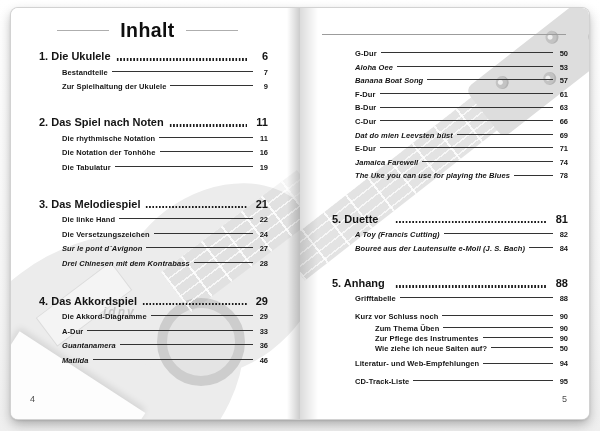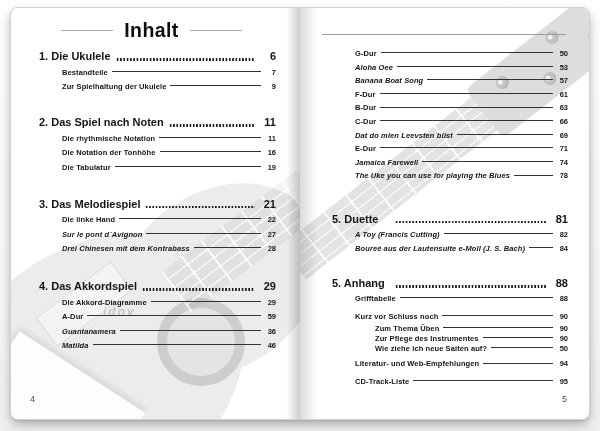--- a/index.html
+++ b/index.html
@@ -45,21 +45,21 @@
     background:#dddddd;border-radius:8px;}
   .peg{position:absolute;width:13px;height:13px;border-radius:50%;
     background:radial-gradient(circle at 40% 40%, #f0f0f0 0 2px, #c3c3c3 3px 6px, #b4b4b4 7px);}
   .peg1{left:18%;top:18%;} .peg2{left:44%;top:60%;} .peg3{left:62%;top:10%;} .peg4{left:84%;top:52%;}
   .curl{position:absolute;left:-34px;bottom:-56px;width:150px;height:112px;background:#fdfdfd;
     transform:rotate(33deg);box-shadow:-2px -3px 7px rgba(0,0,0,0.10);z-index:2;}
   .scan-mark{position:absolute;left:92px;top:297px;z-index:2;font-size:12px;font-weight:700;
     letter-spacing:2px;color:#c6c6c6;font-style:italic;}
   
   .content{position:relative;z-index:3;height:100%;box-sizing:border-box;color:#141414;}
-  .page-left .content{padding:7px 24px 0 16px;}
+  .page-left .content{padding:7px 32px 0 16px;}
   .page-right .content{padding:0 21px 0 20px;}
   .title-row{display:flex;align-items:center;justify-content:center;margin:4px 0 6px 0;}
   .title-line{width:52px;height:1px;background:#aeaeae;}
   .title-text{margin:0 11px;font-size:19.5px;font-weight:700;letter-spacing:0.4px;color:#0e0e0e;line-height:22px;}
   .top-rule{height:1px;background:#9c9c9c;margin:26px 2px 12px 2px;}
   .section{}
   #left-toc .section:nth-child(1){margin-top:5px;}
   #left-toc .section:nth-child(2){margin-top:19px;}
   #left-toc .section:nth-child(3){margin-top:20px;}
   #left-toc .section:nth-child(4){margin-top:21px;}
@@ -151,20 +151,25 @@
               <div class="h-row">
                 <span class="h-lbl">3. Das Melodiespiel</span>
                 <span class="lead-dots"></span>
                 <span class="h-pg">21</span>
               </div>
               <div class="toc-row">
                 <span class="lbl">Die linke Hand</span>
                 <span class="lead-solid"></span>
                 <span class="pg">22</span>
               </div>
+              <div class="toc-row">
+                <span class="lbl">Die Versetzungszeichen</span>
+                <span class="lead-solid"></span>
+                <span class="pg">24</span>
+              </div>
               <div class="toc-row it">
                 <span class="lbl">Sur le pont d´Avignon</span>
                 <span class="lead-solid"></span>
                 <span class="pg">27</span>
               </div>
               <div class="toc-row it">
                 <span class="lbl">Drei Chinesen mit dem Kontrabass</span>
                 <span class="lead-solid"></span>
                 <span class="pg">28</span>
               </div>
@@ -176,21 +181,21 @@
                 <span class="h-pg">29</span>
               </div>
               <div class="toc-row">
                 <span class="lbl">Die Akkord-Diagramme</span>
                 <span class="lead-solid"></span>
                 <span class="pg">29</span>
               </div>
               <div class="toc-row">
                 <span class="lbl">A-Dur</span>
                 <span class="lead-solid"></span>
-                <span class="pg">59</span>
+                <span class="pg">33</span>
               </div>
               <div class="toc-row it">
                 <span class="lbl">Guantanamera</span>
                 <span class="lead-solid"></span>
                 <span class="pg">36</span>
               </div>
               <div class="toc-row it">
                 <span class="lbl">Matilda</span>
                 <span class="lead-solid"></span>
                 <span class="pg">46</span>

